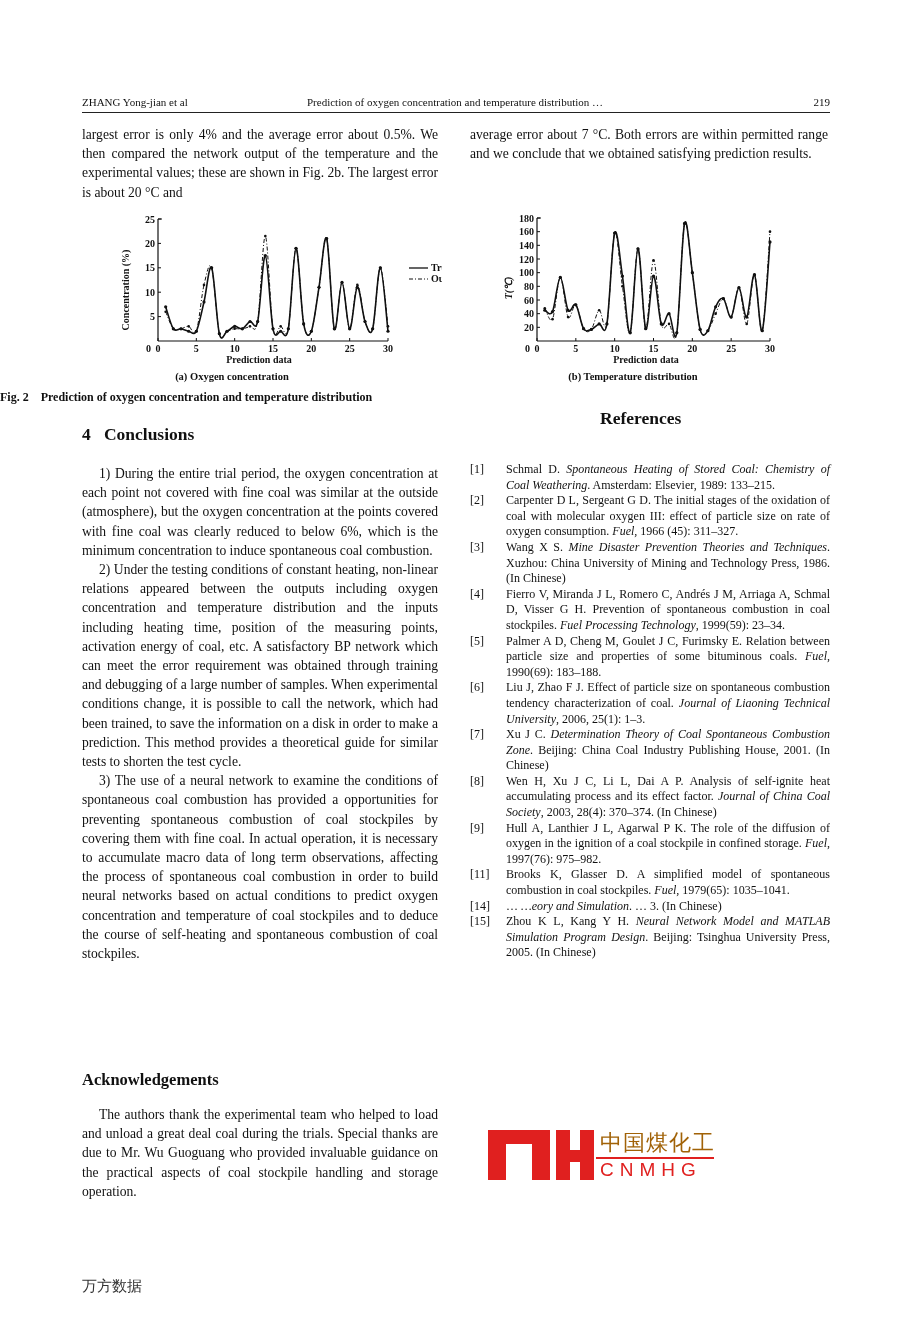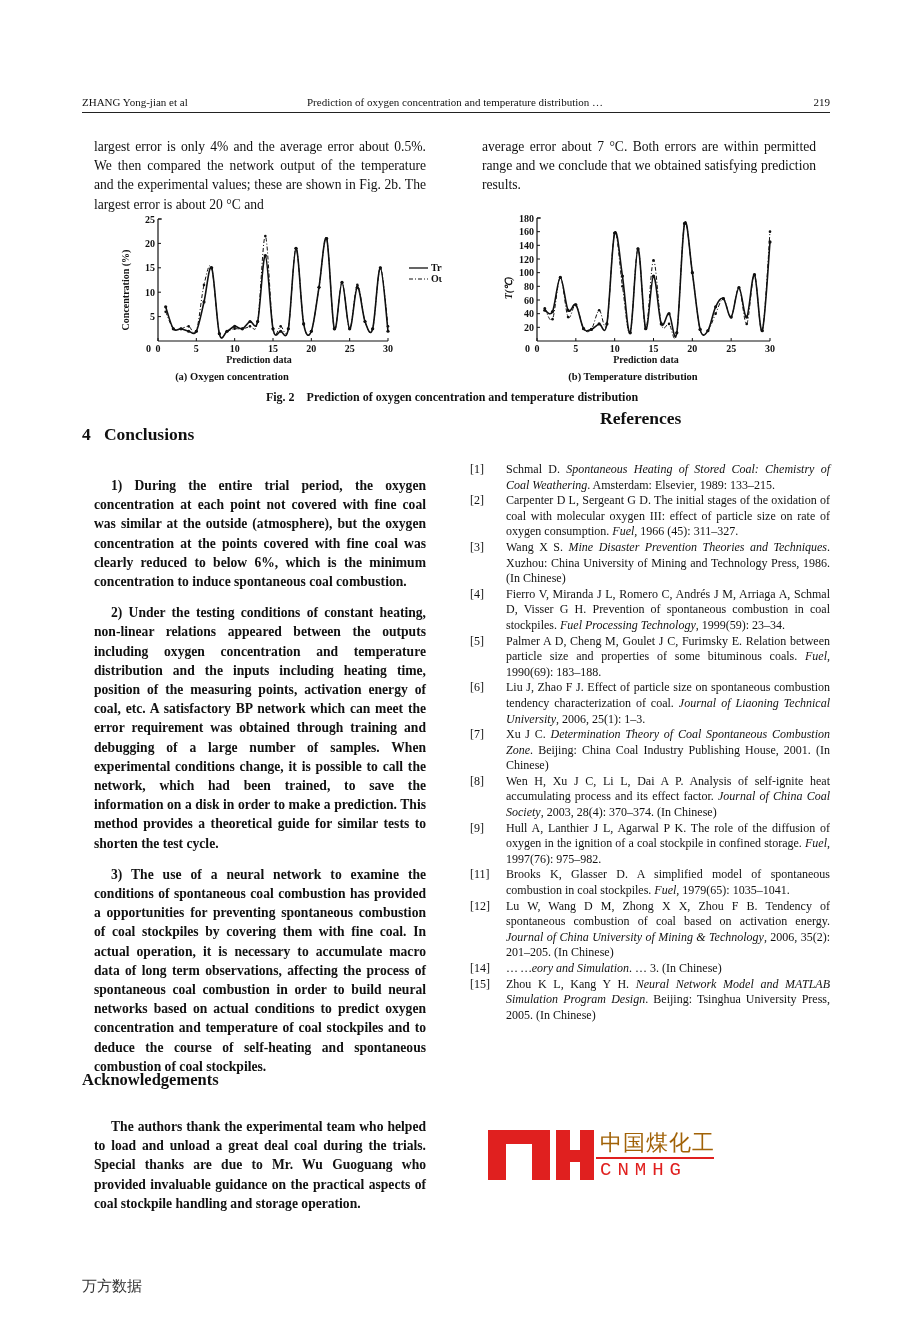--- a/index.html
+++ b/index.html
@@ -3,45 +3,45 @@
 <meta charset="utf-8">
 <style>
   html, body { margin: 0; padding: 0; background: #ffffff; }
   body { width: 904px; height: 1320px; position: relative; font-family: "Liberation Serif", serif; color: #111; overflow: hidden; }
   .abs { position: absolute; }
   .running-head { left: 82px; top: 96px; width: 748px; height: 16px; font-size: 11px; border-bottom: 1.3px solid #222; }
   .rh-left { position: absolute; left: 0; top: 0; }
   .rh-center { position: absolute; left: 225px; top: 0; }
   .rh-right { position: absolute; right: 0; top: 0; }
   .col { font-size: 13.6px; line-height: 19.2px; text-align: justify; }
-  .col p { margin: 12px; }
-  .indent { text-indent: 17px; font-weight: bold; }
+  .col p { margin: 0; }
+  .indent { text-indent: 17px; }
   .top-left { left: 82px; top: 125px; width: 356px; }
   .top-right { left: 470px; top: 125px; width: 358px; }
   .chart-svg { position: absolute; }
   .axis-text { font-family: "Liberation Serif", serif; font-size: 10px; font-weight: bold; fill: #111; }
   .axis-label { font-family: "Liberation Serif", serif; font-size: 10px; font-weight: bold; fill: #111; }
   .sub-cap { font-family: "Liberation Serif", serif; font-size: 10.5px; font-weight: bold; fill: #111; }
-  .fig-caption { left: 0; width: 904px; top: 390px; text-align: center; font-size: 12px; font-weight: bold; }
+  .fig-caption { left: 0; width: 904px; top: 390px; text-align: left; font-size: 12px; font-weight: bold; }
   .fig-caption .num { margin-right: 12px; }
   .sec-heading { font-size: 17.5px; font-weight: bold; }
   .conclusions-heading { left: 82px; top: 424px; }
   .references-heading { left: 600px; top: 408px; }
   .left-body { left: 82px; top: 464px; width: 356px; }
   .ack-heading { left: 82px; top: 1070px; font-size: 16.5px; font-weight: bold; }
   .ack-body { left: 82px; top: 1105px; width: 356px; }
   .refs { left: 470px; top: 462px; width: 360px; font-size: 12px; line-height: 15.6px; }
   .ref { position: relative; padding-left: 36px; text-align: justify; margin-bottom: 0; }
   .ref-num { position: absolute; left: 0; top: 0; }
   .ref i { font-style: italic; }
   .watermark { left: 488px; top: 1128px; width: 340px; height: 54px; }
   .wm-block { position: absolute; background: #e0201f; }
   .wm-cn { position: absolute; left: 112px; top: 0; font-family: "DejaVu Sans", sans-serif; font-size: 22px; color: #a16207; letter-spacing: 1px; background: rgba(255,255,255,0.85); }
   .wm-line { position: absolute; left: 108px; top: 29px; width: 118px; height: 2px; background: #e0201f; }
-  .wm-en { position: absolute; left: 112px; top: 31px; font-family: Liberation Mono, monospace; font-size: 19px; color: #e0201f; letter-spacing: 6px; background: rgba(255,255,255,0.85); }
+  .wm-en { position: absolute; left: 112px; top: 31px; font-family: Liberation Sans, sans-serif; font-size: 19px; color: #e0201f; letter-spacing: 6px; background: rgba(255,255,255,0.85); }
   .footer-brand { left: 82px; top: 1277px; font-family: "DejaVu Sans", sans-serif; font-size: 15px; color: #333; text-align: center; }
 </style>
 </head>
 <body>
 
 <div class="abs running-head">
   <span class="rh-left">ZHANG Yong-jian et al</span>
   <span class="rh-center">Prediction of oxygen concentration and temperature distribution …</span>
   <span class="rh-right">219</span>
 </div>
@@ -292,21 +292,20 @@
     <div class="ref"><span class="ref-num">[1]</span><span>Schmal D. </span><i>Spontaneous Heating of Stored Coal: Chemistry of Coal Weathering</i><span>. Amsterdam: Elsevier, 1989: 133–215.</span></div>
     <div class="ref"><span class="ref-num">[2]</span><span>Carpenter D L, Sergeant G D. The initial stages of the oxidation of coal with molecular oxygen III: effect of particle size on rate of oxygen consumption. </span><i>Fuel</i><span>, 1966 (45): 311–327.</span></div>
     <div class="ref"><span class="ref-num">[3]</span><span>Wang X S. </span><i>Mine Disaster Prevention Theories and Techniques</i><span>. Xuzhou: China University of Mining and Technology Press, 1986. (In Chinese)</span></div>
     <div class="ref"><span class="ref-num">[4]</span><span>Fierro V, Miranda J L, Romero C, Andrés J M, Arriaga A, Schmal D, Visser G H. Prevention of spontaneous combustion in coal stockpiles. </span><i>Fuel Processing Technology</i><span>, 1999(59): 23–34.</span></div>
     <div class="ref"><span class="ref-num">[5]</span><span>Palmer A D, Cheng M, Goulet J C, Furimsky E. Relation between particle size and properties of some bituminous coals. </span><i>Fuel</i><span>, 1990(69): 183–188.</span></div>
     <div class="ref"><span class="ref-num">[6]</span><span>Liu J, Zhao F J. Effect of particle size on spontaneous combustion tendency characterization of coal. </span><i>Journal of Liaoning Technical University</i><span>, 2006, 25(1): 1–3.</span></div>
     <div class="ref"><span class="ref-num">[7]</span><span>Xu J C. </span><i>Determination Theory of Coal Spontaneous Combustion Zone</i><span>. Beijing: China Coal Industry Publishing House, 2001. (In Chinese)</span></div>
     <div class="ref"><span class="ref-num">[8]</span><span>Wen H, Xu J C, Li L, Dai A P. Analysis of self-ignite heat accumulating process and its effect factor. </span><i>Journal of China Coal Society</i><span>, 2003, 28(4): 370–374. (In Chinese)</span></div>
     <div class="ref"><span class="ref-num">[9]</span><span>Hull A, Lanthier J L, Agarwal P K. The role of the diffusion of oxygen in the ignition of a coal stockpile in confined storage. </span><i>Fuel</i><span>, 1997(76): 975–982.</span></div>
     <div class="ref"><span class="ref-num">[11]</span><span>Brooks K, Glasser D. A simplified model of spontaneous combustion in coal stockpiles. </span><i>Fuel</i><span>, 1979(65): 1035–1041.</span></div>
-    <div class="ref"><span class="ref-num">[12]</span><span>Lu W, Wang D M, Zhong X X, Zhou F B. Tendency of spontaneous combustion of coal based on activation energy. </span><i>Journal of China University of Mining &amp; Technology</i><span>, 2006, 35(2): 201–205. (In Chinese)</span></div>
     <div class="ref"><span class="ref-num">[14]</span><span>… </span><i>…eory and Simulation</i><span>. … 3. (In Chinese)</span></div>
     <div class="ref"><span class="ref-num">[15]</span><span>Zhou K L, Kang Y H. </span><i>Neural Network Model and MATLAB Simulation Program Design</i><span>. Beijing: Tsinghua University Press, 2005. (In Chinese)</span></div>
   </div>
 
 <div class="abs watermark">
   <div class="wm-block" style="left:0; top:2px; width:18px; height:50px;"></div>
   <div class="wm-block" style="left:0; top:2px; width:62px; height:14px;"></div>
   <div class="wm-block" style="left:44px; top:2px; width:18px; height:50px;"></div>
   <div class="wm-block" style="left:68px; top:2px; width:14px; height:50px;"></div>
   <div class="wm-block" style="left:68px; top:22px; width:36px; height:12px;"></div>

